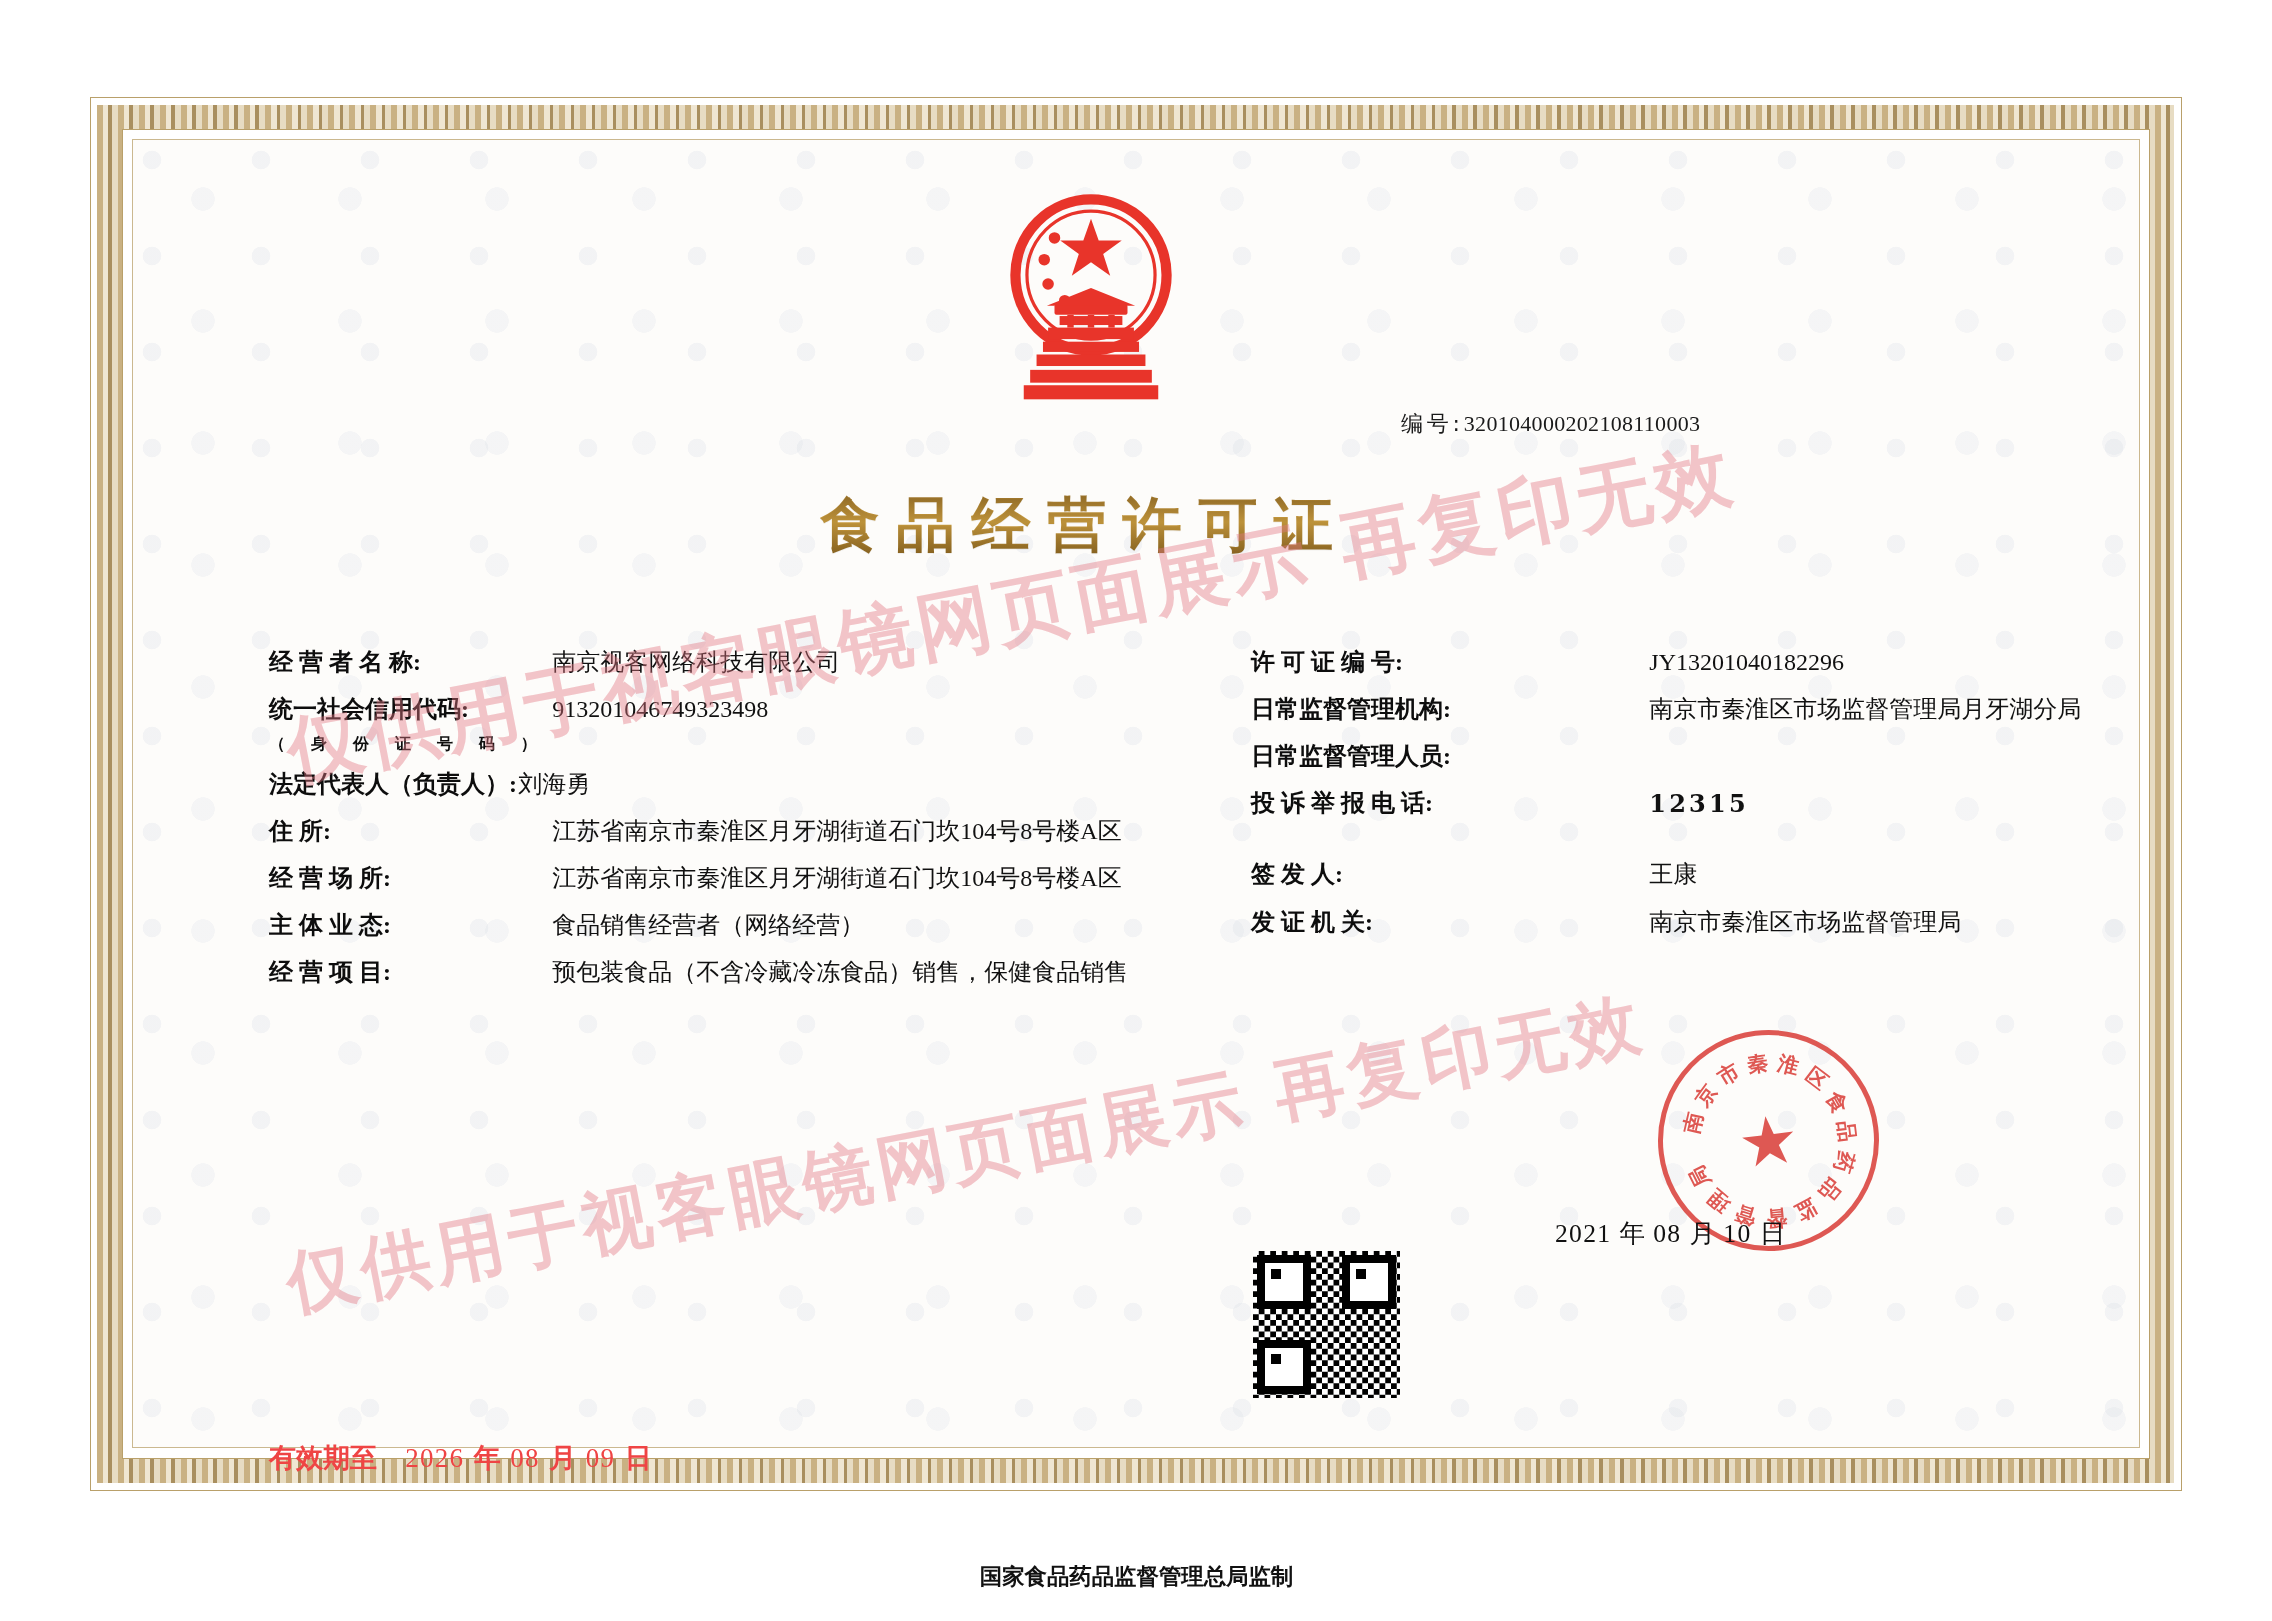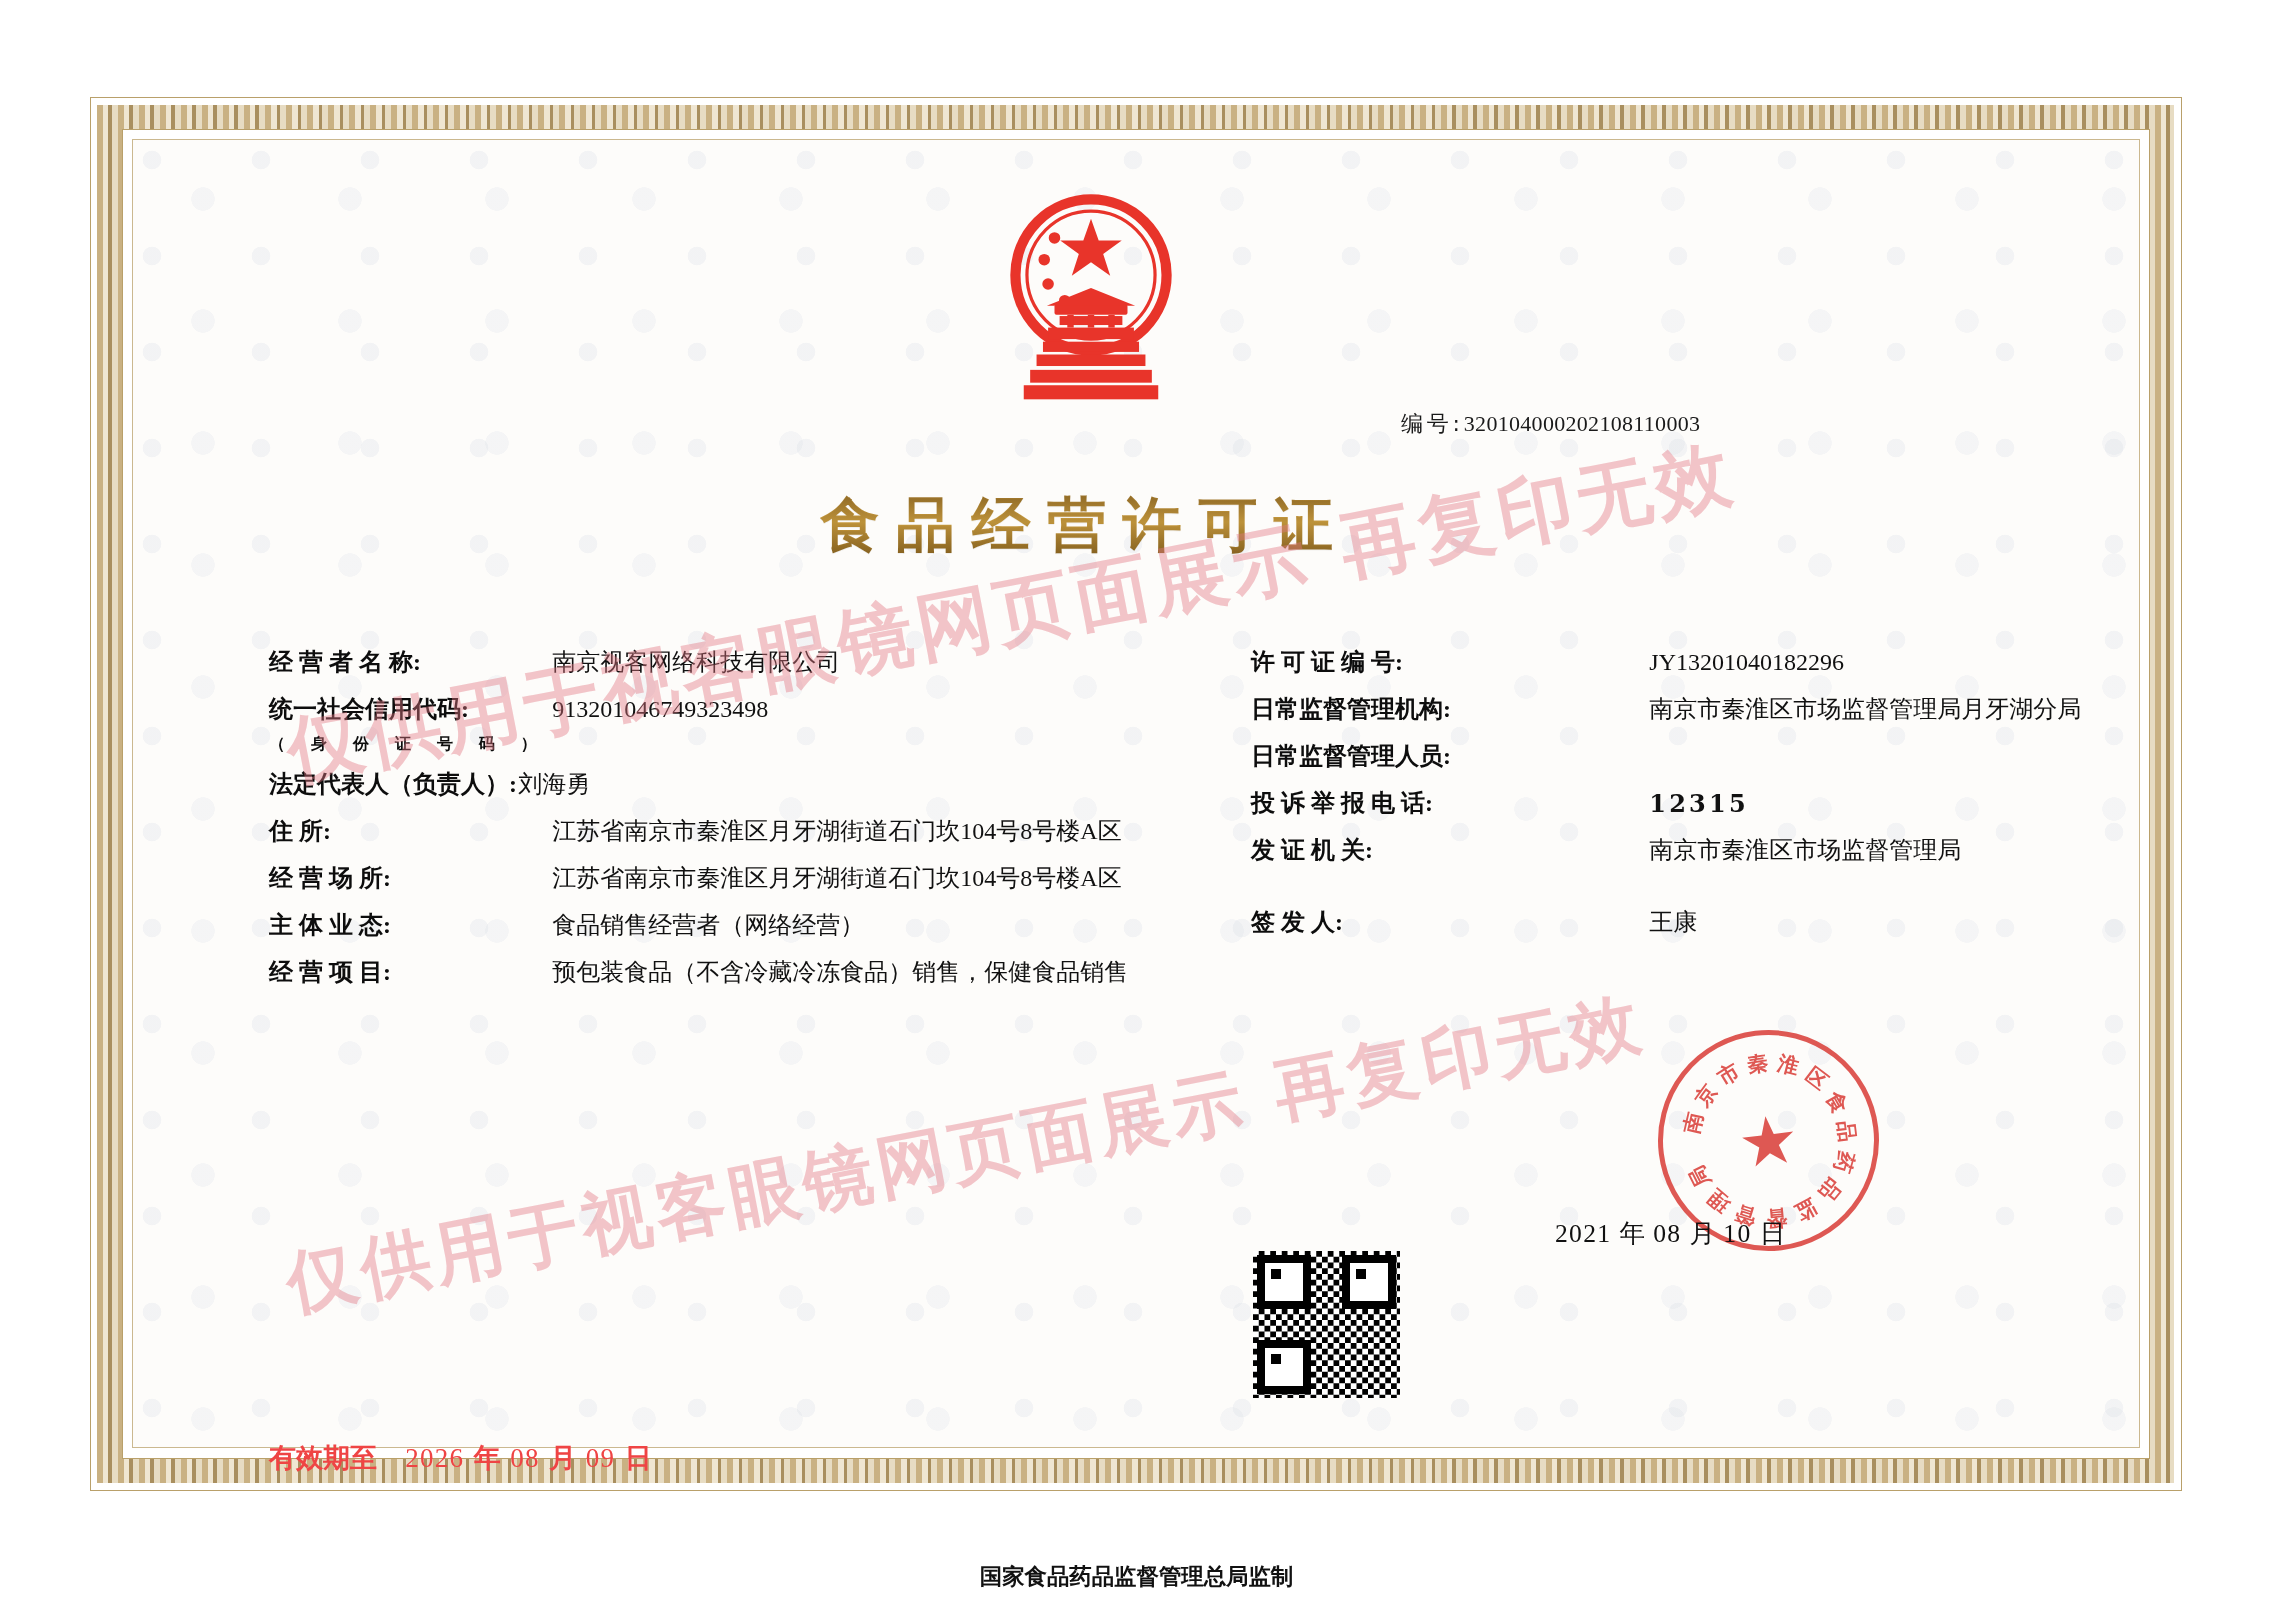--- a/index.html
+++ b/index.html
@@ -428,28 +428,28 @@
     <div class="row">
       <span class="lab fixed-r">日常监督管理人员:</span>
       <span class="val"></span>
     </div>
 
     <div class="row">
       <span class="lab fixed-r">投 诉 举 报 电 话:</span>
       <span class="val digits">12315</span>
     </div>
 
-    <div class="row">
-      <span class="lab fixed-r">发  证 机  关:</span>
-      <span class="val">南京市秦淮区市场监督管理局</span>
-    </div>
-
     <div class="row" style="margin-top:38px;">
       <span class="lab fixed-r">签   发   人:</span>
       <span class="val">王康</span>
+    </div>
+
+    <div class="row">
+      <span class="lab fixed-r">发  证 机  关:</span>
+      <span class="val">南京市秦淮区市场监督管理局</span>
     </div>
   </div>
 
   <div class="seal">
     <span class="star">★</span>
     <div class="ring-text" id="sealRing">
         <span style="transform: translate(-73px, -27px) rotate(290deg) translate(-50%, -50%);">南</span>
         <span style="transform: translate(-57px, -53px) rotate(312.857deg) translate(-50%, -50%);">京</span>
         <span style="transform: translate(-32px, -71px) rotate(335.714deg) translate(-50%, -50%);">市</span>
         <span style="transform: translate(-1.9px, -78px) rotate(358.571deg) translate(-50%, -50%);">秦</span>

